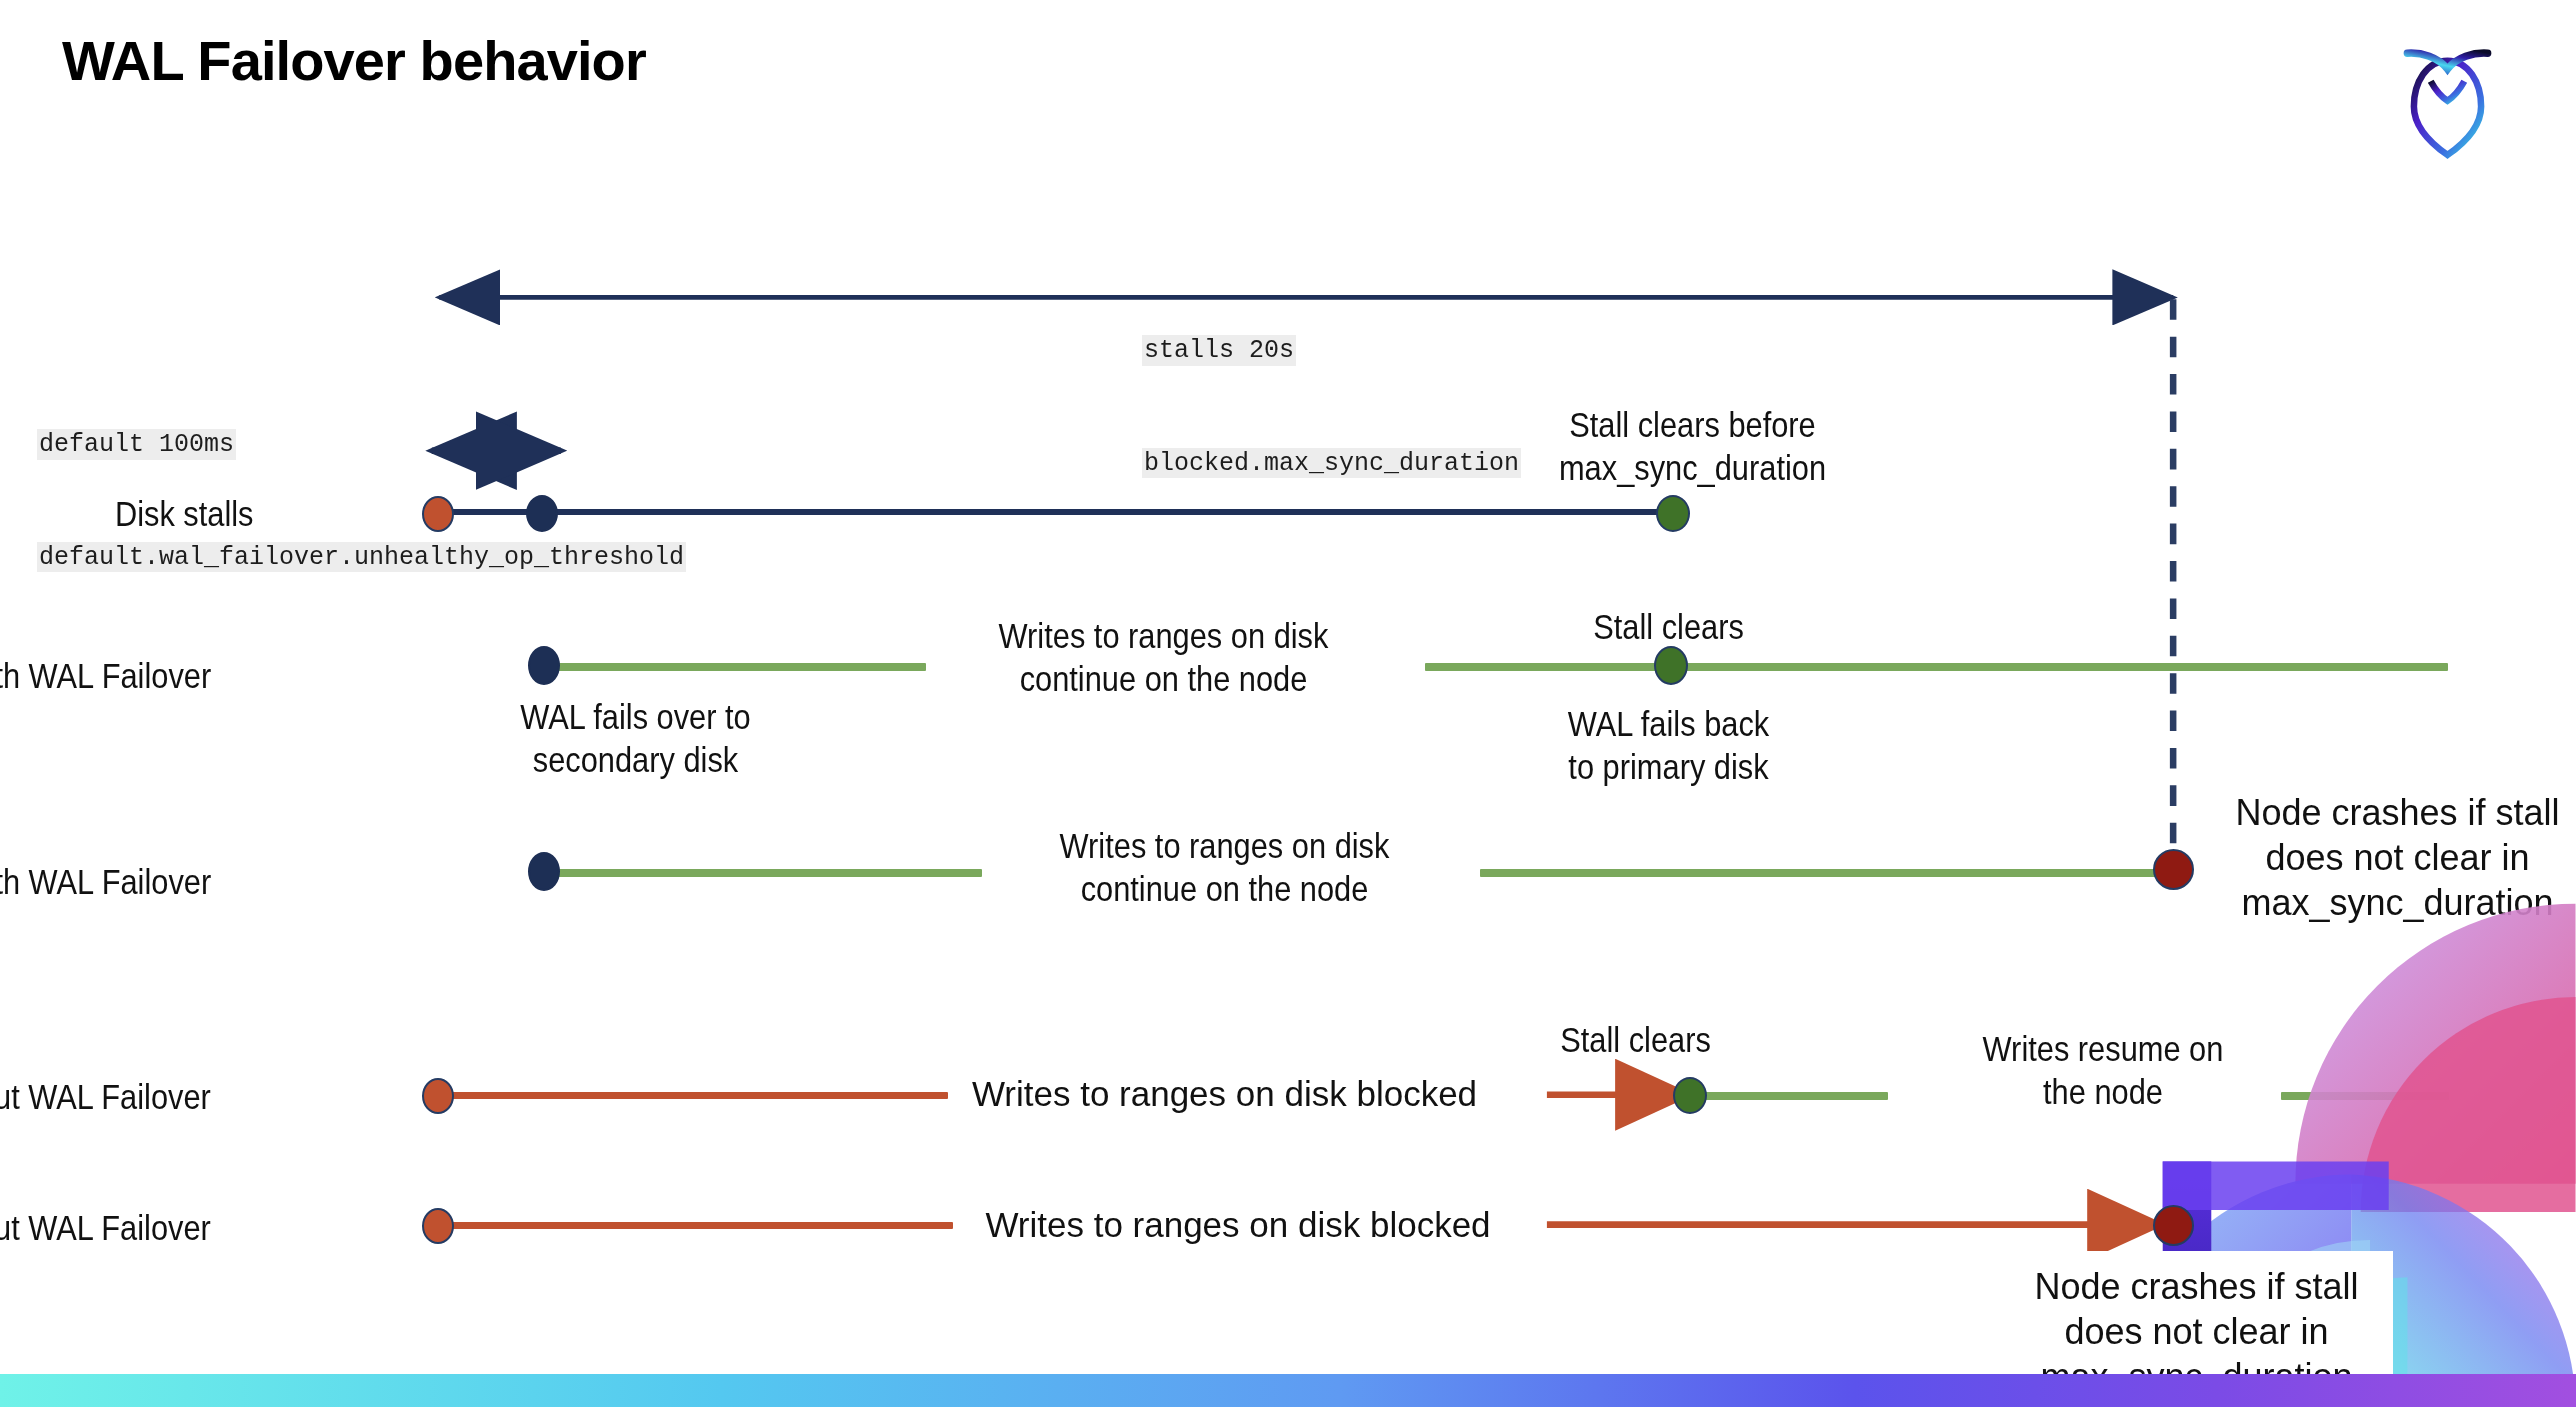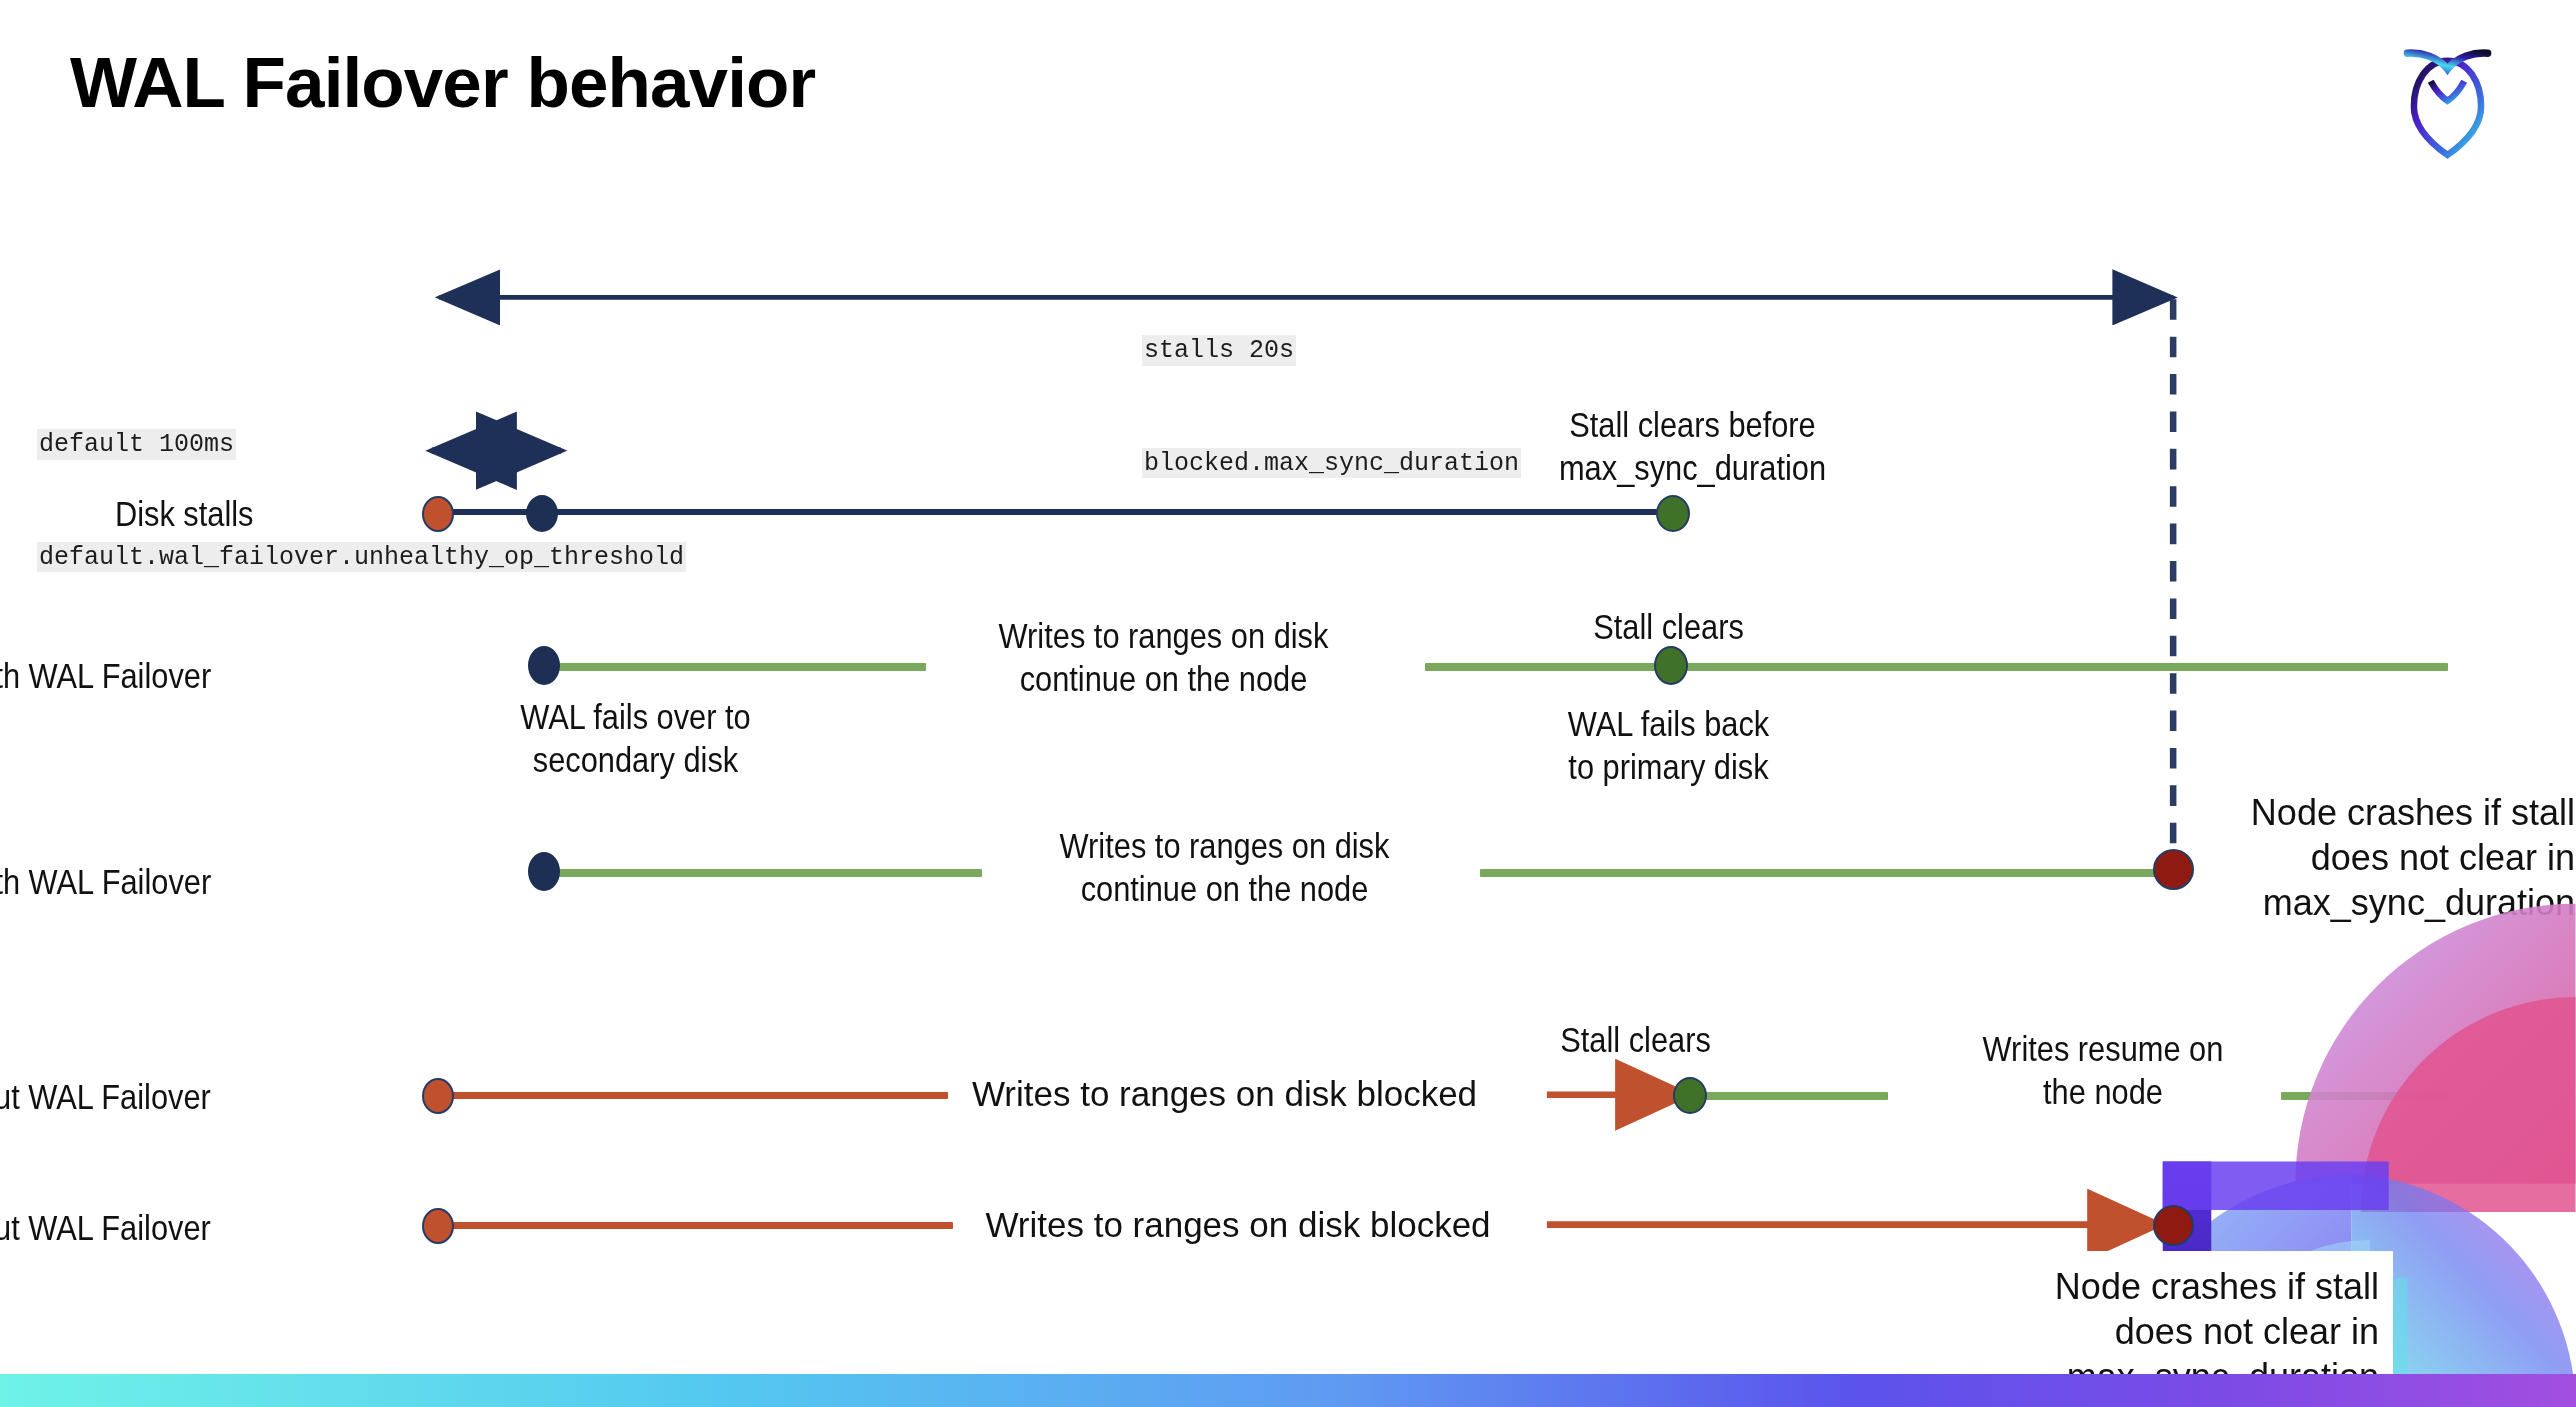--- a/index.html
+++ b/index.html
@@ -7,25 +7,24 @@
     width:2576px;height:1408px;
     background:#ffffff;
     font-family:"Liberation Sans", sans-serif;
     overflow:hidden;
     position:relative;
   }
   .slide{position:absolute;inset:0;overflow:hidden;background:#fff;}
 
   
   .title{
-    position:absolute;left:62px;top:46px;
-    font-size:71px;font-weight:bold;color:#000000;
+    position:absolute;left:62px;top:32px;
+    font-size:56px;font-weight:bold;color:#000000;
     letter-spacing:-0.9px;line-height:1.05;
     font-family:"Liberation Sans", sans-serif;
-    margin-left:8px;
   }
 
   
   .logo{position:absolute;left:2382px;top:28px;width:131px;height:140px;}
 
   
   .decor{position:absolute;right:0;bottom:0;width:580px;height:523px;pointer-events:none;}
   .bottombar{
     position:absolute;left:0;bottom:0;width:2576px;height:34px;
     background:linear-gradient(90deg,#6ff2e8 0%,#54c8f0 28%,#5f9af2 52%,#5b53ec 72%,#7b4be6 86%,#a24fe0 100%);
@@ -55,21 +54,21 @@
     font-family:"Liberation Sans", sans-serif;
     text-align:center;white-space:pre-line;
     transform:scaleX(0.88);
   }
   .note.wide{transform:none;}
 
   .crashnote{
     position:absolute;
     font-size:36px;color:#111;line-height:1.25;
     font-family:"Liberation Sans", sans-serif;
-    white-space:pre-line;text-align:right;
+    white-space:pre-line;text-align:center;
   }
 
   .whitebox{
     position:absolute;background:#ffffff;
   }
 
   
   .bar{position:absolute;height:6.5px;border-radius:0.9px;}
   .bar.navy{background:#1f3058;height:5.6px;}
   .bar.green{background:#7aa85c;height:7.5px;}

